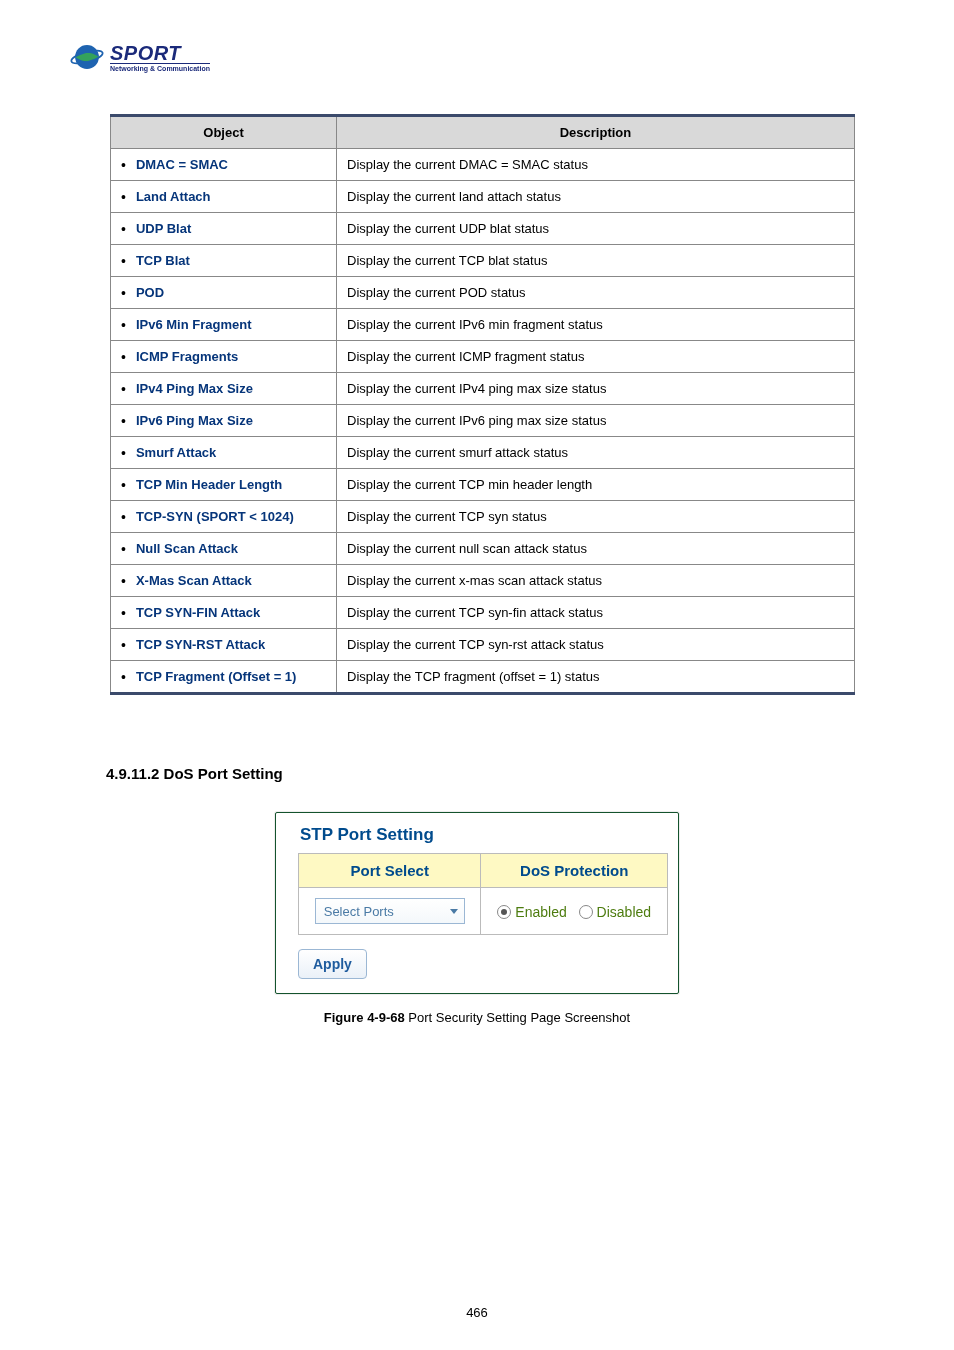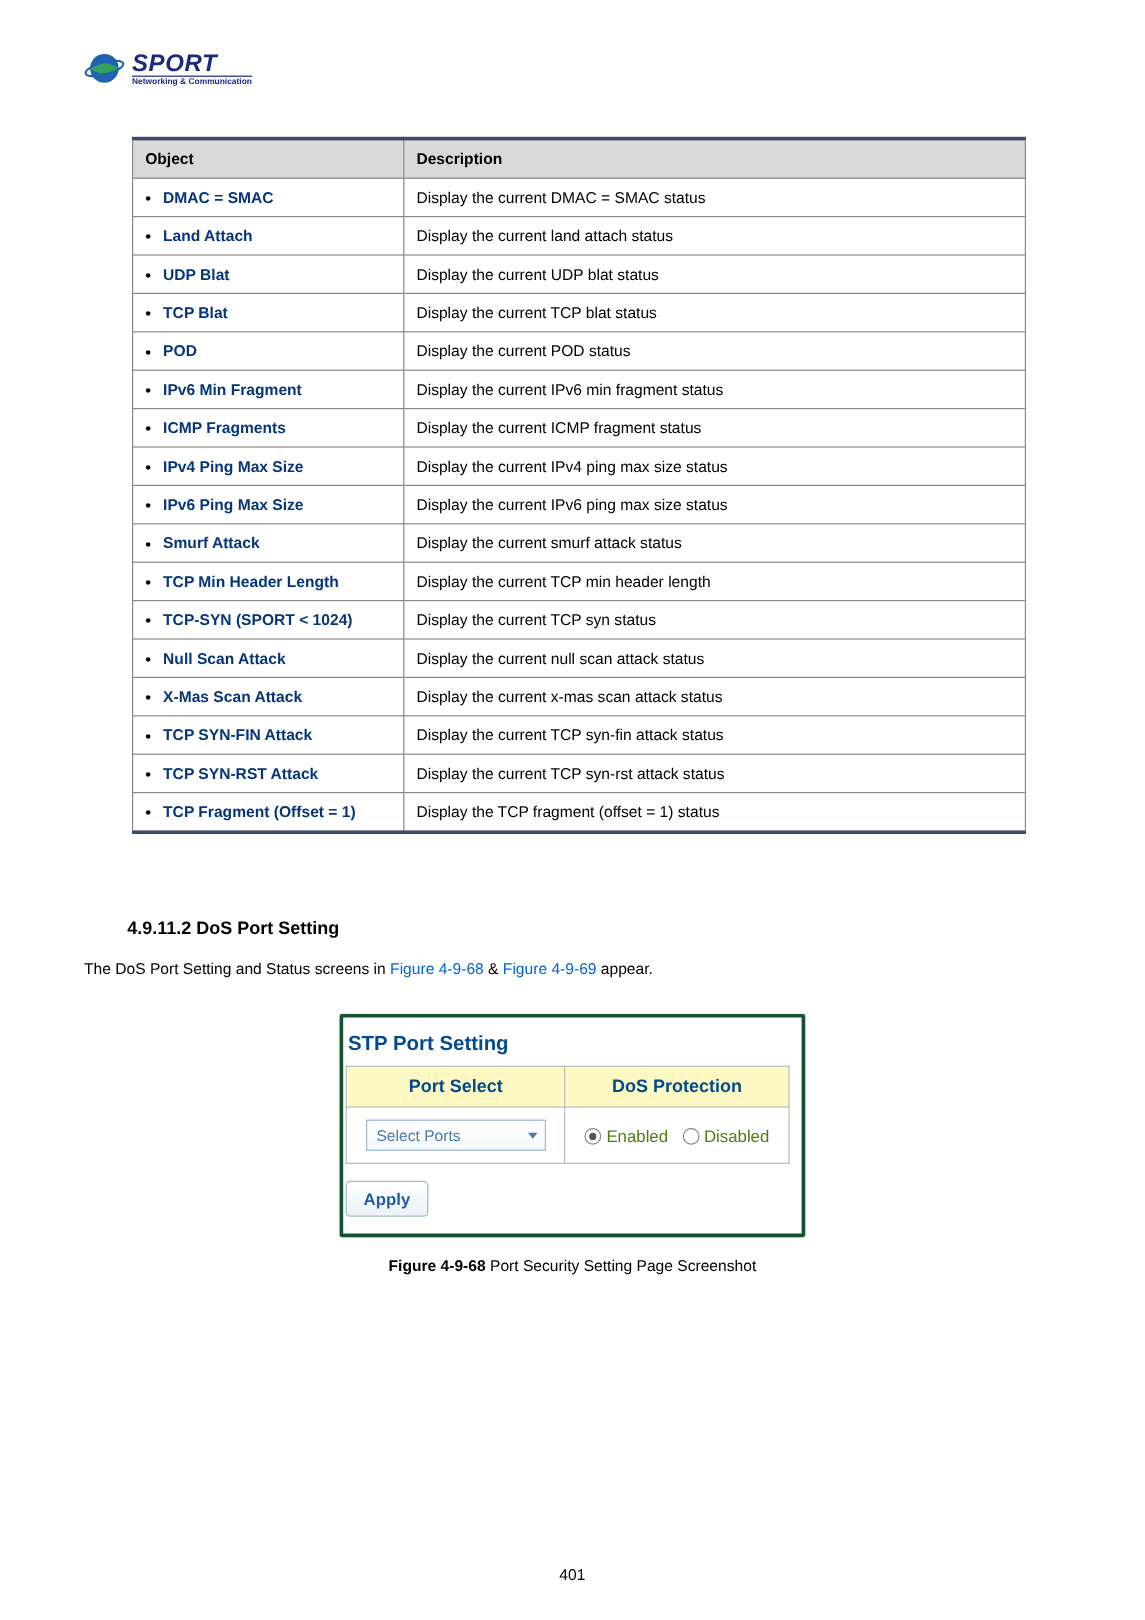--- a/index.html
+++ b/index.html
@@ -53,21 +53,21 @@
   }
   table.fields {
     border-collapse: collapse;
     width: 745px;
     margin-left: 40px;
     border-top: 3px solid #3b4a6b;
     border-bottom: 3px solid #3b4a6b;
   }
   table.fields th {
     background: #d9d9d9;
-    text-align: left;
+    text-align: center;
     padding: 8px 10px;
     font-size: 13px;
     border: 1px solid #888;
     border-top: none;
   }
   table.fields td {
     border: 1px solid #888;
     padding: 8px 10px;
     font-size: 13px;
     vertical-align: middle;
@@ -97,23 +97,23 @@
   }
   .sentence {
     font-size: 13px;
   }
   .figref {
     color: #0066cc;
   }
   .screenshot-wrap {
     width: 370px;
     margin: 30px auto 0 auto;
-    border: 3px solid #14532d;
+    border: 1px solid #14532d;
     background: #fff;
-    padding: 10px 10px 14px 2px;
+    padding: 10px 10px 14px 22px;
     border-radius: 2px;
     box-shadow: 0 0 0 1px #eee;
   }
   .ss-title {
     color: #004b8d;
     font-weight: bold;
     font-size: 17px;
     padding: 2px 0 8px 2px;
   }
   .ss-table {
@@ -380,23 +380,20 @@
               <span class="obj-label">TCP Fragment (Offset = 1)</span>
             </div>
           </td>
           <td>Display the TCP fragment (offset = 1) status</td>
         </tr>
       </tbody>
   </table>
 
   <div class="section-heading">4.9.11.2 DoS Port Setting</div>
 
-  <div class="sentence">
-    <span>The DoS Port Setting and Status screens in </span><span class="figref">Figure 4-9-68</span><span> &amp; </span><span class="figref">Figure 4-9-69</span><span> appear.</span>
-  </div>
 
   <div class="screenshot-wrap">
     <div class="ss-title">STP Port Setting</div>
     <table class="ss-table">
       <tbody>
           <tr>
         <th>Port Select</th>
         <th>DoS Protection</th>
       </tr>
       <tr>
@@ -418,14 +415,14 @@
       </tr>
     </tbody>
       </table>
     <span class="apply-btn">Apply</span>
   </div>
 
   <div class="caption">
     <strong>Figure 4-9-68</strong><span> Port Security Setting Page Screenshot</span>
   </div>
 
-  <div class="page-number">401</div>
+  <div class="page-number">466</div>
 </div>
 
 </body></html>

